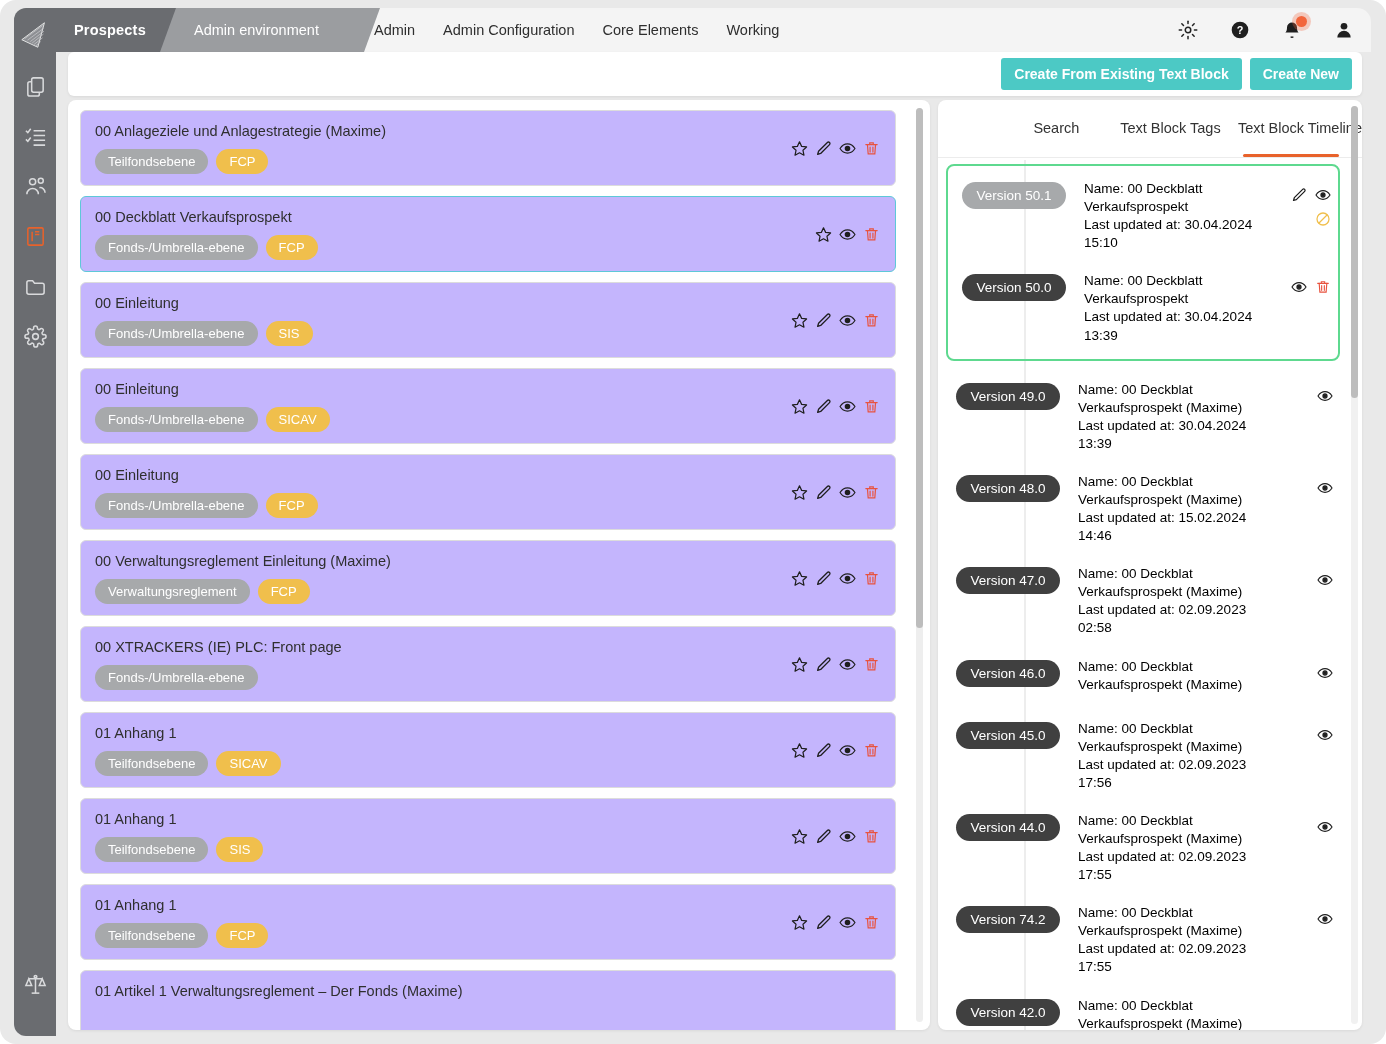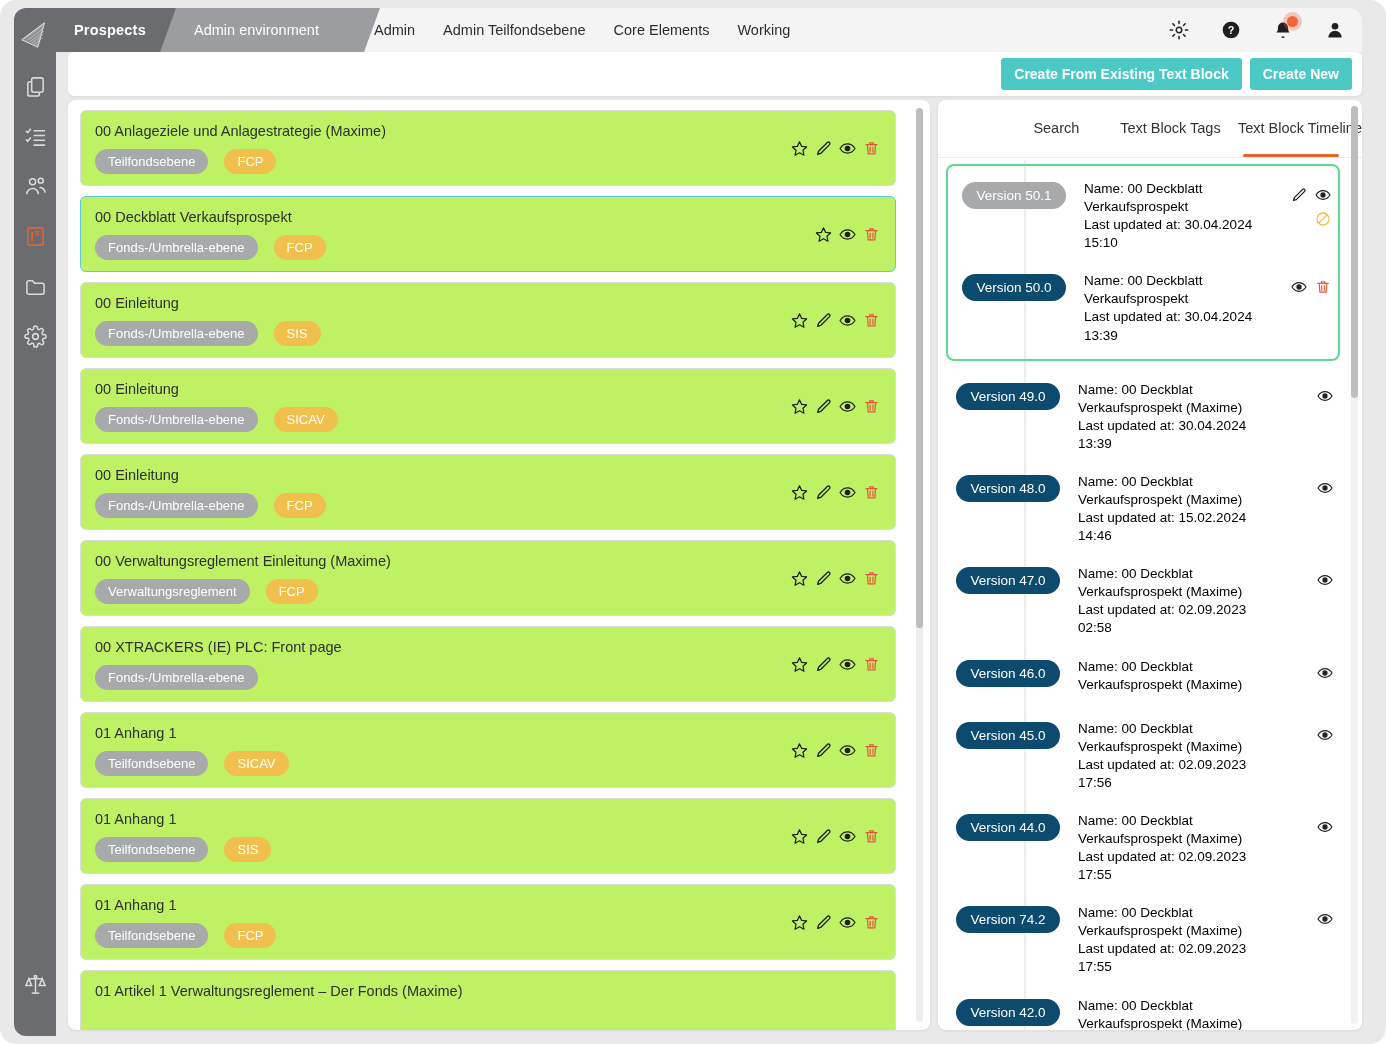--- a/index.html
+++ b/index.html
@@ -27,21 +27,21 @@
   }
   #rail .logo { margin-top: 10px; width: 34px; height: 34px; display:flex; align-items:center; justify-content:center; }
   #rail .rail-icons { margin-top: 22px; display: flex; flex-direction: column; gap: 22px; align-items: center; }
   .rail-btn { width: 28px; height: 28px; display: flex; align-items: center; justify-content: center; cursor: pointer; }
   .rail-btn svg { width: 23px; height: 23px; stroke: #d9dadc; fill: none; stroke-width: 1.6; }
   .rail-btn.active svg { stroke: #e8622b; }
   #rail .rail-bottom { position: absolute; bottom: 36px; left: 0; right: 0; display: flex; justify-content: center; }
 
   
   #topbar {
-    position: absolute; left: 56px; top: 8px; right: 24px; height: 44px;
+    position: absolute; left: 56px; top: 8px; right: 15px; height: 44px;
     background: #f4f4f4;
     border-radius: 0 14px 0 0;
     text-decoration: underline;
   }
   .tab-shape {
     position: absolute; top: 0; height: 44px;
     display: flex; align-items: center;
     font-size: 14.5px; color: #ffffff;
     padding-left: 18px;
   }
@@ -98,25 +98,25 @@
     overflow: hidden;
   }
   #left-scrollarea {
     position: absolute; inset: 0 22px 0 0;
     padding: 10px 12px 0 12px;
   }
   .tb-card {
     border: 1px solid #dcdcdc; border-radius: 6px;
     margin-bottom: 10px; padding: 12px 14px 1px 14px;
     position: relative; min-height: 76px;
-    background: #bef264;
+    background: #c4b5fd;
   }
   .tb-card.selected { border: 1.6px solid #5ec8d8; }
   .tb-title { font-size: 14.5px; color: #2f2f2f; margin-bottom: 10px; }
-  .tb-tags { display: flex; gap: 16px; }
+  .tb-tags { display: flex; gap: 8px; }
   .pill {
     border-radius: 14px; padding: 5px 13px;
     font-size: 13px; color: #ffffff; white-space: nowrap;
   }
   .pill.grey { background: #a7a9ab; }
   .pill.amber { background: #f0bf4c; }
   .tb-actions {
     position: absolute; right: 14px; top: 50%; transform: translateY(-50%);
     display: flex; align-items: center; gap: 4px;
   }
@@ -170,21 +170,21 @@
   .tl-row {
     display: flex; align-items: flex-start; gap: 10px;
     padding: 10px 6px 10px 10px; position: relative; min-height: 62px;
   }
   .ver-pill {
     flex: 0 0 auto; width: 104px; text-align: center;
     border-radius: 16px; padding: 6px 0;
     color: #ffffff; font-size: 13.5px;
     margin-top: 2px;
   }
-  .ver-pill.teal { background: #0c4a6e; }
+  .ver-pill.teal { background: #404040; }
   .ver-pill.grey { background: #a7a9ab; }
   .tl-text {
     flex: 1 1 auto; font-size: 13.5px; color: #000000; line-height: 1.34;
     padding-left: 8px;
   }
   .tl-acts {
     flex: 0 0 auto; width: 52px;
     display: flex; flex-wrap: wrap; gap: 6px;
     justify-content: flex-end; align-items: flex-start;
     padding-top: 6px;
@@ -295,21 +295,21 @@
 
   <div id="topbar">
     <div class="tab-shape" id="tab-prospects">
       <span>Prospects</span>
     </div>
     <div class="tab-shape" id="tab-admin-env">
       <span>Admin environment</span>
     </div>
     <div class="nav-links">
       <span>Admin</span>
-      <span>Admin Teilfondsebene</span>
+      <span>Admin Configuration</span>
       <span>Core Elements</span>
       <span>Working</span>
     </div>
     <div class="top-icons">
       <div class="top-icon">
         <svg viewBox="0 0 24 24" fill="none" stroke="#222" stroke-width="1.8" stroke-linecap="round">
           <circle cx="12" cy="12" r="3.3"></circle>
           <line x1="12" y1="1.5" x2="12" y2="4.3"></line>
             <line x1="12" y1="19.7" x2="12" y2="22.5"></line>
           <line x1="1.5" y1="12" x2="4.3" y2="12"></line>

